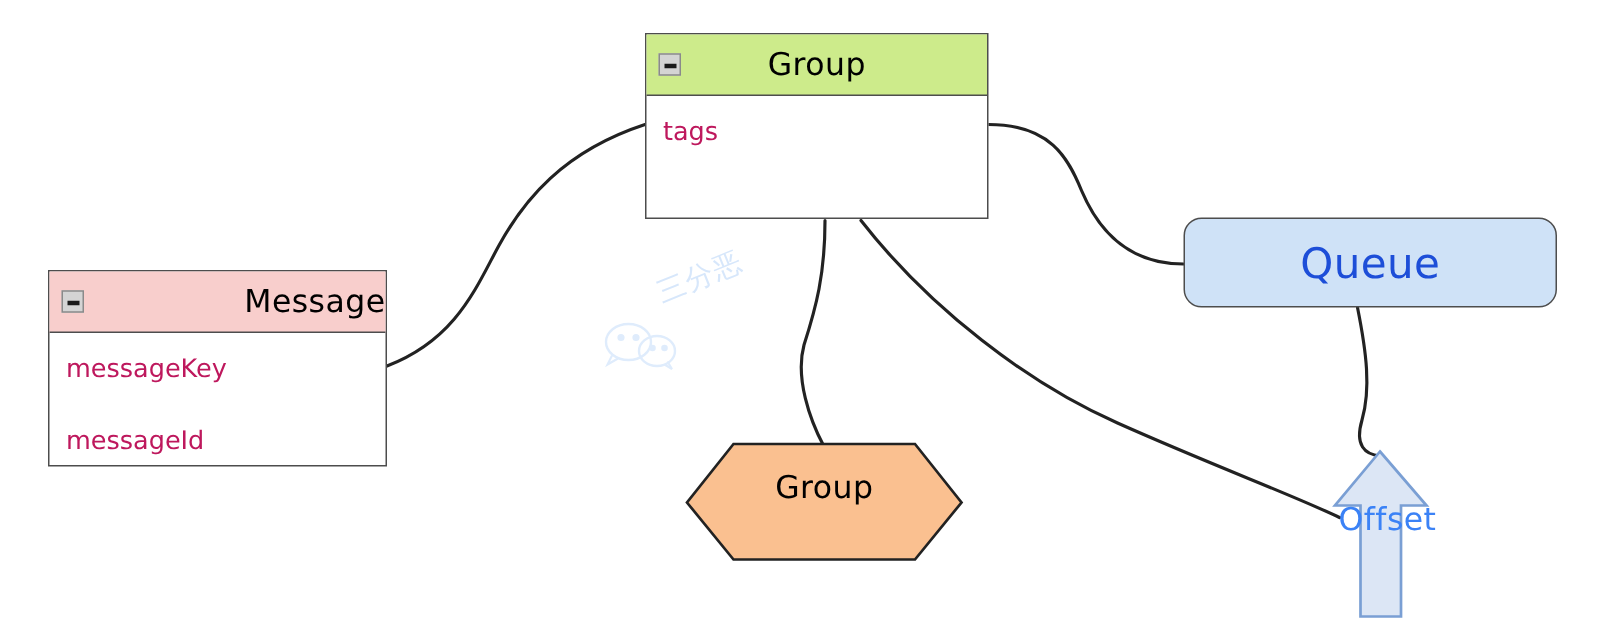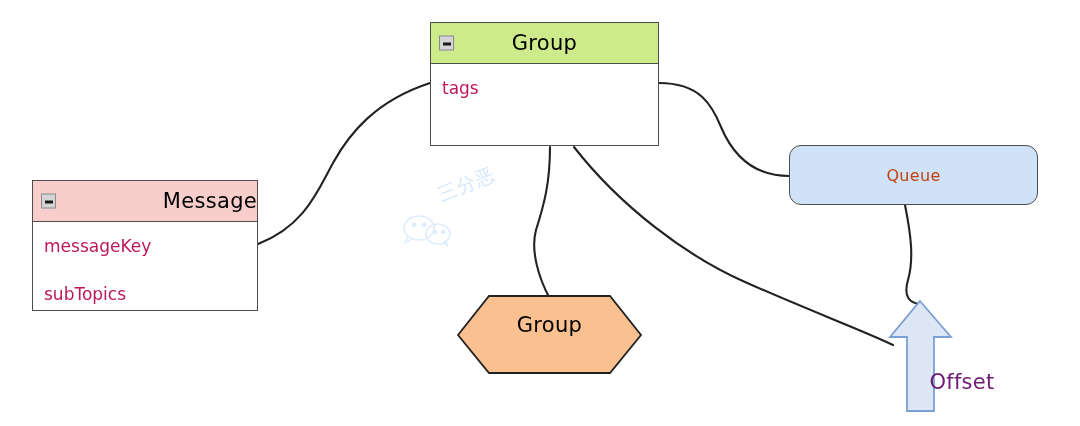--- a/index.html
+++ b/index.html
@@ -89,22 +89,22 @@
   #queue-node {
     left: 789px; top: 145px; width: 249px; height: 60px;
     background: #cfe2f7;
     border: 1.8px solid #4d4d4d;
     border-radius: 12px;
     display: flex;
     align-items: center;
     justify-content: center;
   }
   #queue-node .title {
-    font-size: 16px;
-    color: #c2410c;
+    font-size: 28px;
+    color: #1d4ed8;
     letter-spacing: 0.3px;
   }
 
   
   #group-node {
     left: 457px; top: 296px; width: 185px; height: 58px;
   }
   #group-node .hex-label {
     position: absolute;
     left: 0; top: 0; width: 100%; height: 100%;
@@ -112,28 +112,27 @@
     align-items: center;
     justify-content: center;
     font-size: 21px;
     color: #000000;
     letter-spacing: 0.3px;
   }
 
   
   #offset-label {
     position: absolute;
-    left: 907px;
+    left: 870px;
     top: 334px;
     width: 110px;
     text-align: center;
     font-size: 21px;
-    color: #701a75;
-    letter-spacing: 0.3px;
-    margin-top: 36px;
+    color: #3b82f6;
+    letter-spacing: 0.3px;
   }
 
   
   #watermark {
     position: absolute;
     left: 398px;
     top: 182px;
     width: 120px;
     height: 62px;
     pointer-events: none;
@@ -190,21 +189,21 @@
   </div>
   <div class="row">tags</div>
 </div>
 
 <div class="node classbox" id="message-node">
   <div class="hdr">
     <span class="collapse-icon"></span>
     <span class="title">Message</span>
   </div>
   <div class="row">messageKey</div>
-  <div class="row">subTopics</div>
+  <div class="row">messageId</div>
 </div>
 
 <div class="node" id="queue-node">
   <span class="title">Queue</span>
 </div>
 
 <div class="node" id="group-node">
   <span class="hex-label">Group</span>
 </div>
 

